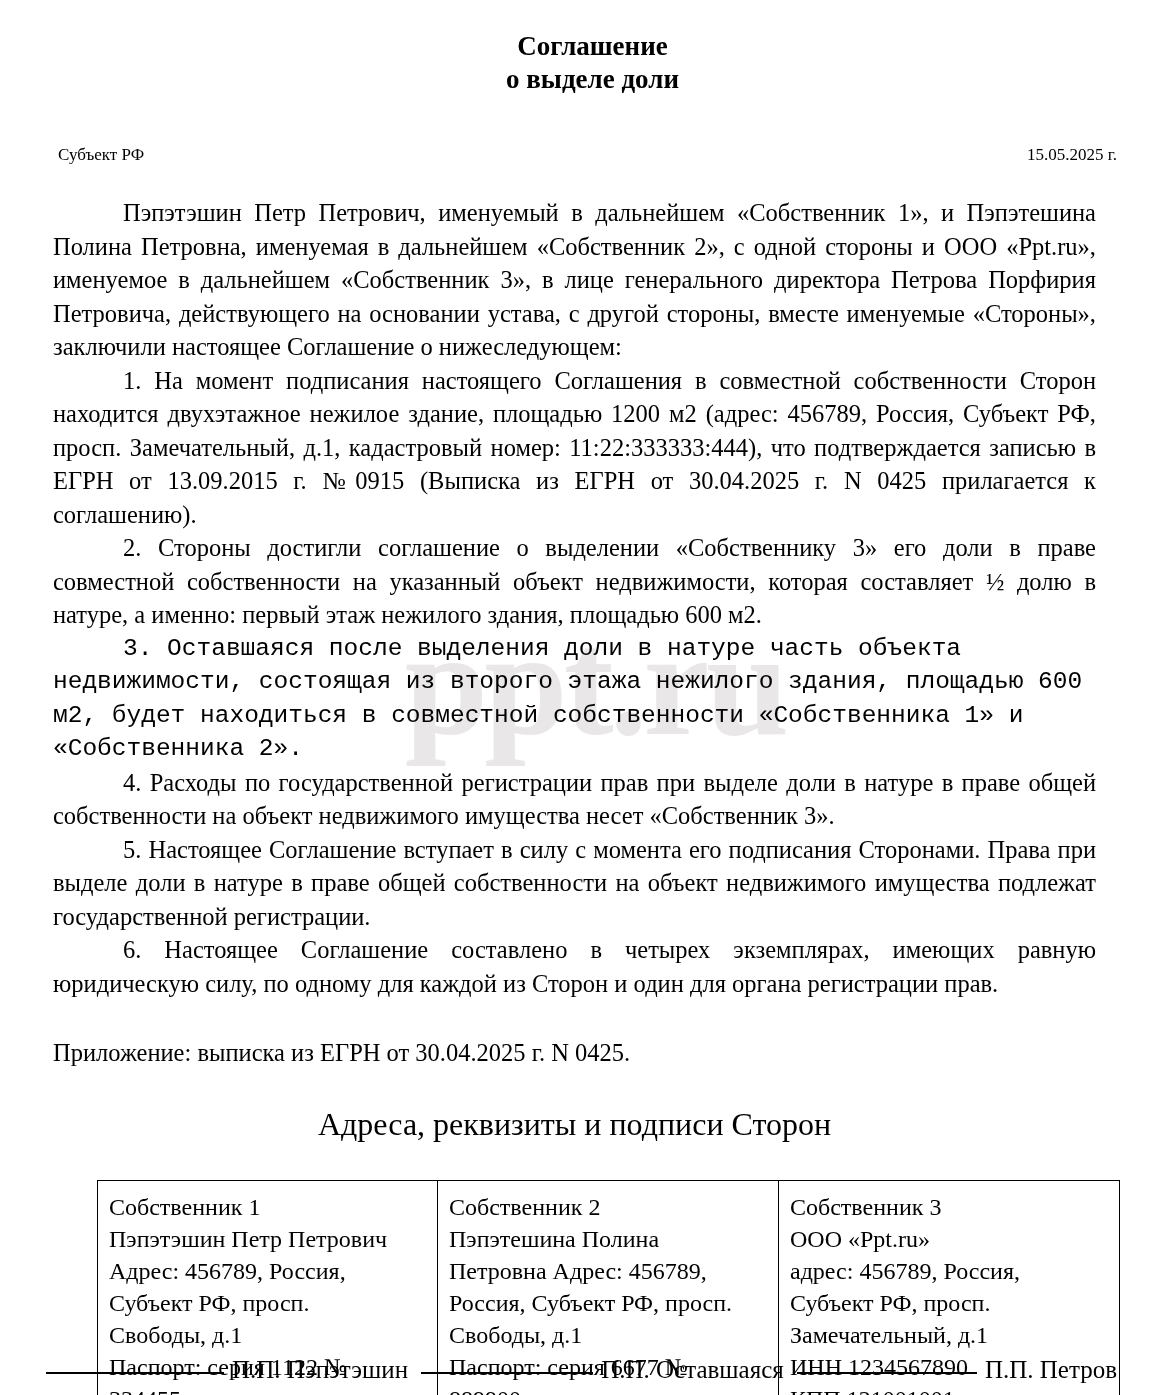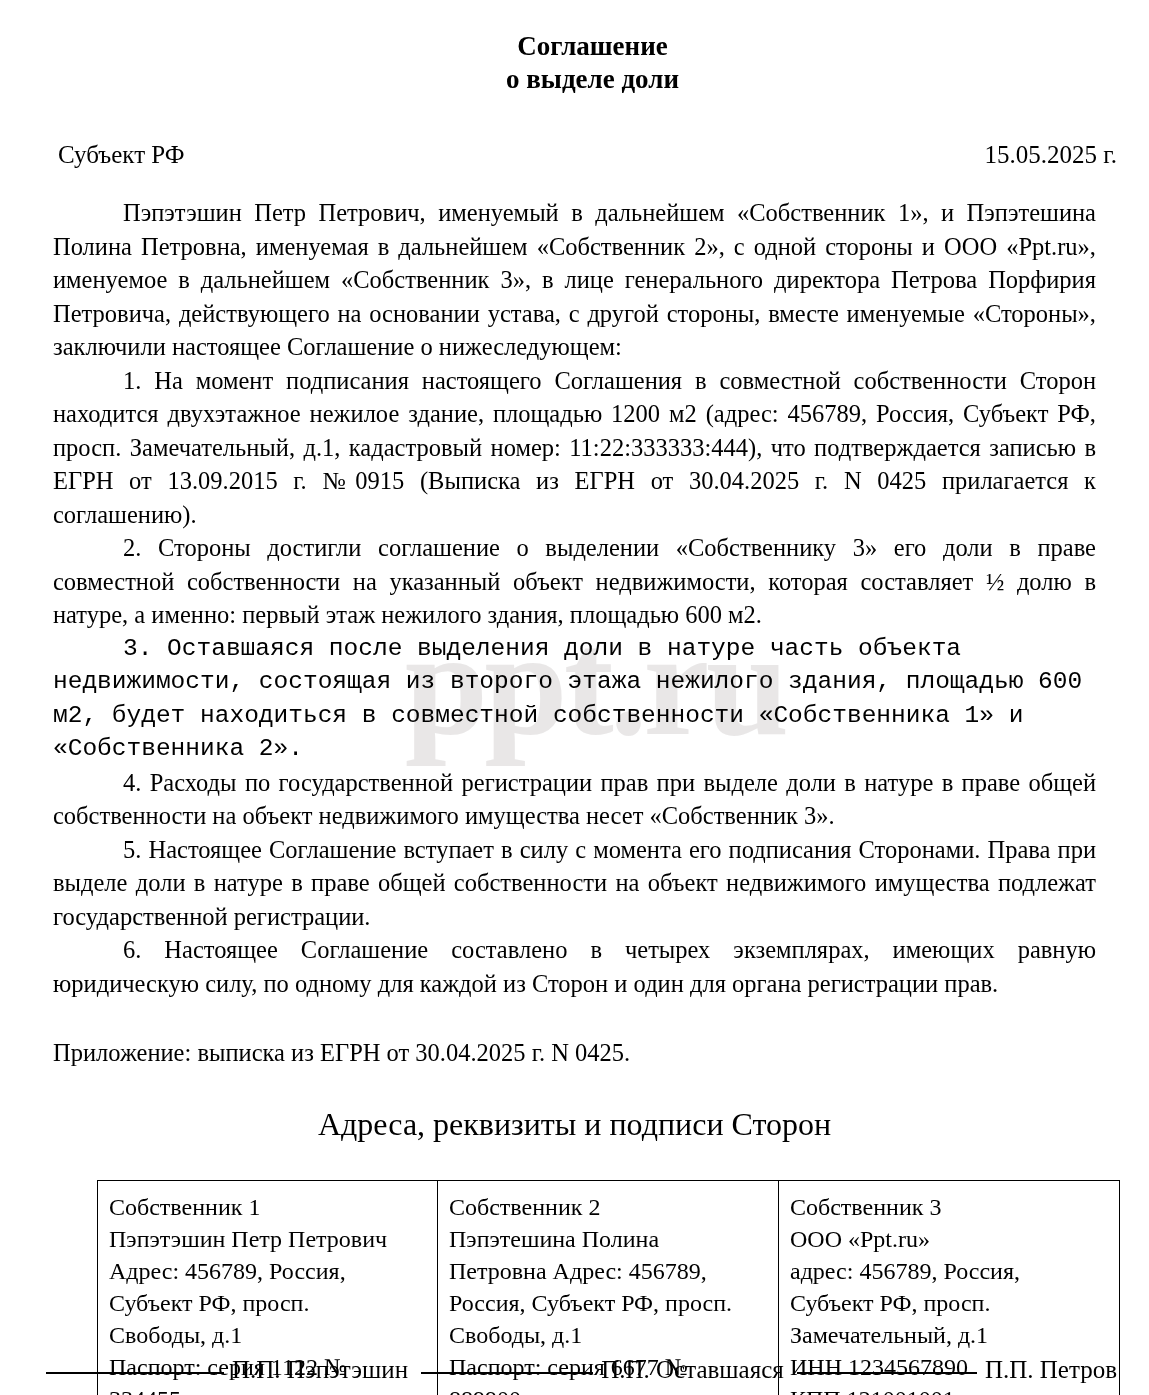--- a/index.html
+++ b/index.html
@@ -58,21 +58,21 @@
     padding-top: 30px;
   }
   .title-line { display: block; margin-left: 36px; }
 
   
   .placedate {
     display: flex;
     justify-content: space-between;
     align-items: baseline;
     margin: 44px 32px 0 58px;
-    font-size: 25px;
+    font-size: 17px;
     line-height: 30px;
   }
 
   
   .body-block {
     margin: 26px 53px 0 53px;
     font-size: 24.5px;
     line-height: 33.5px;
   }
   p.para {

